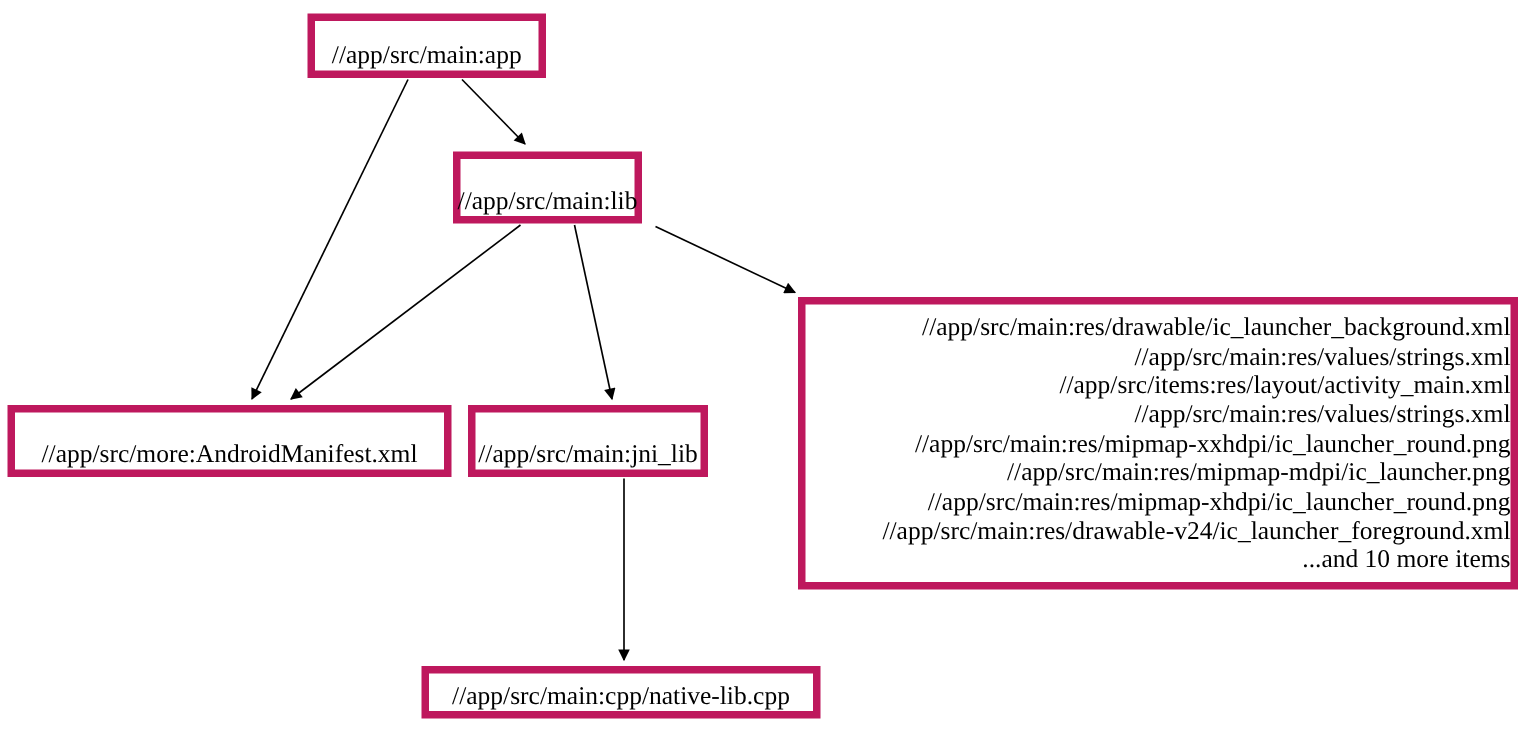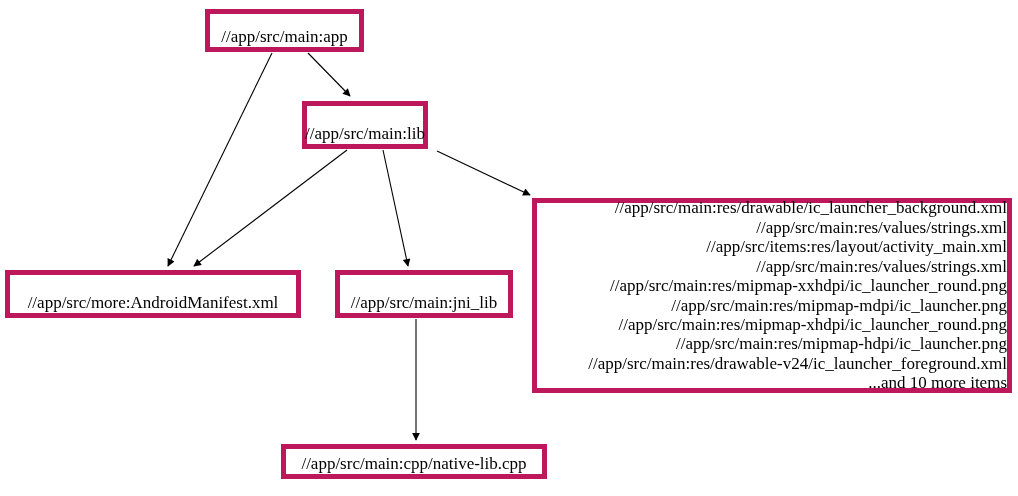--- a/index.html
+++ b/index.html
@@ -31,21 +31,21 @@
   }
   .node-multiline {
     flex-direction: column;
     justify-content: center;
     line-height: 19.4px;
     padding: 2px 0;
   }
   .node-app            { left: 205px; top: 9px;   width: 159px; height: 43px; }
   .node-lib            { left: 302px; top: 101px; width: 126px; height: 48px; }
   .node-manifest       { left: 5px;   top: 270px; width: 296px; height: 48px; }
-  .node-jni-lib        { left: 335px; top: 270px; width: 178px; height: 48px; }
+  .node-jni-lib        { left: 312px; top: 270px; width: 160px; height: 48px; }
   .node-res-group      { left: 532px; top: 198px; width: 480px; height: 195px; }
   .node-native-lib-cpp { left: 281px; top: 444px; width: 266px; height: 35px; }
 </style>
 </head>
 <body>
 
 <div id="canvas">
 
   <svg id="edge-layer" viewBox="0 0 1018 496" xmlns="http://www.w3.org/2000/svg">
     <defs>
@@ -78,21 +78,20 @@
   </div>
 
   <div class="node node-multiline node-res-group">
     <div>//app/src/main:res/drawable/ic_launcher_background.xml</div>
     <div>//app/src/main:res/values/strings.xml</div>
     <div>//app/src/items:res/layout/activity_main.xml</div>
     <div>//app/src/main:res/values/strings.xml</div>
     <div>//app/src/main:res/mipmap-xxhdpi/ic_launcher_round.png</div>
     <div>//app/src/main:res/mipmap-mdpi/ic_launcher.png</div>
     <div>//app/src/main:res/mipmap-xhdpi/ic_launcher_round.png</div>
-    <div>//app/src/main:res/mipmap-hdpi/ic_launcher.png</div>
     <div>//app/src/main:res/drawable-v24/ic_launcher_foreground.xml</div>
     <div>...and 10 more items</div>
   </div>
 
   <div class="node node-native-lib-cpp">
     <span>//app/src/main:cpp/native-lib.cpp</span>
   </div>
 
 </div>
 

